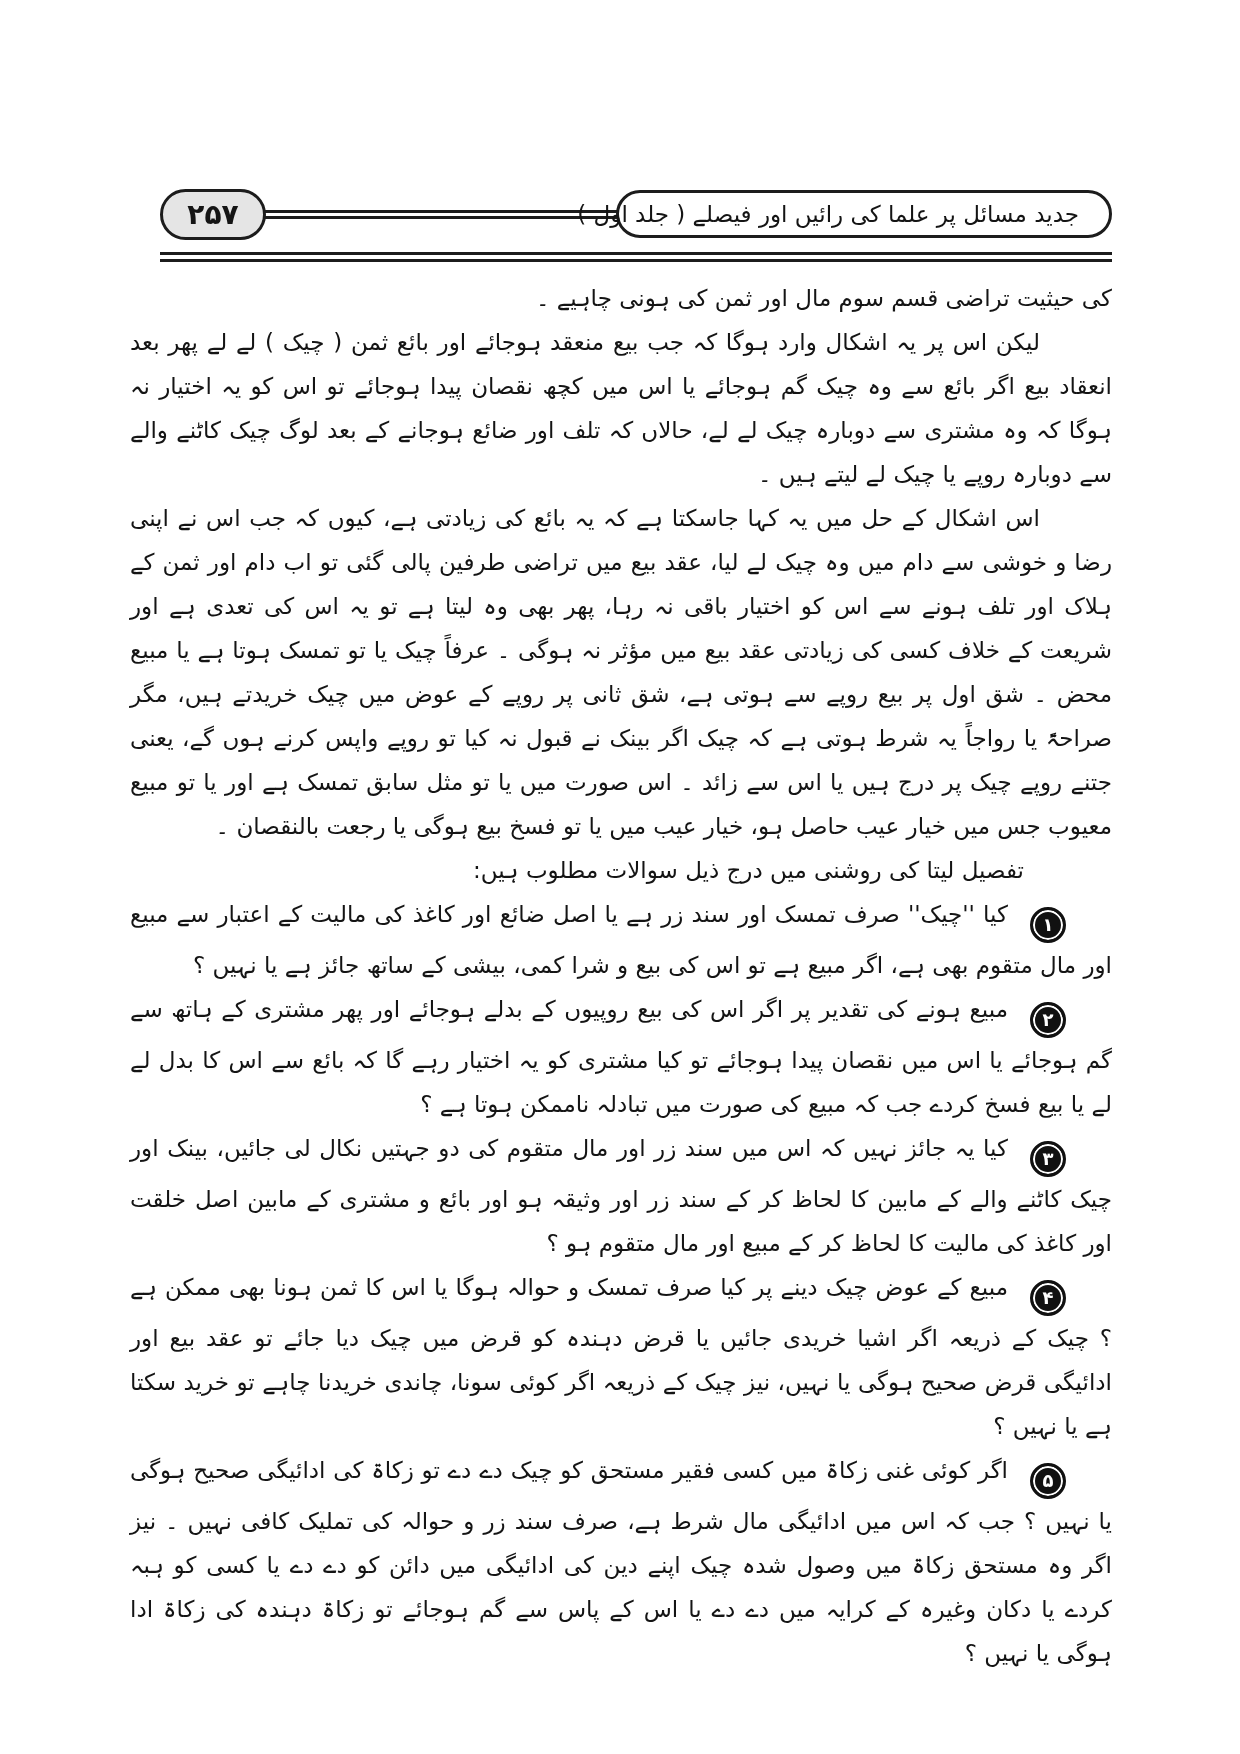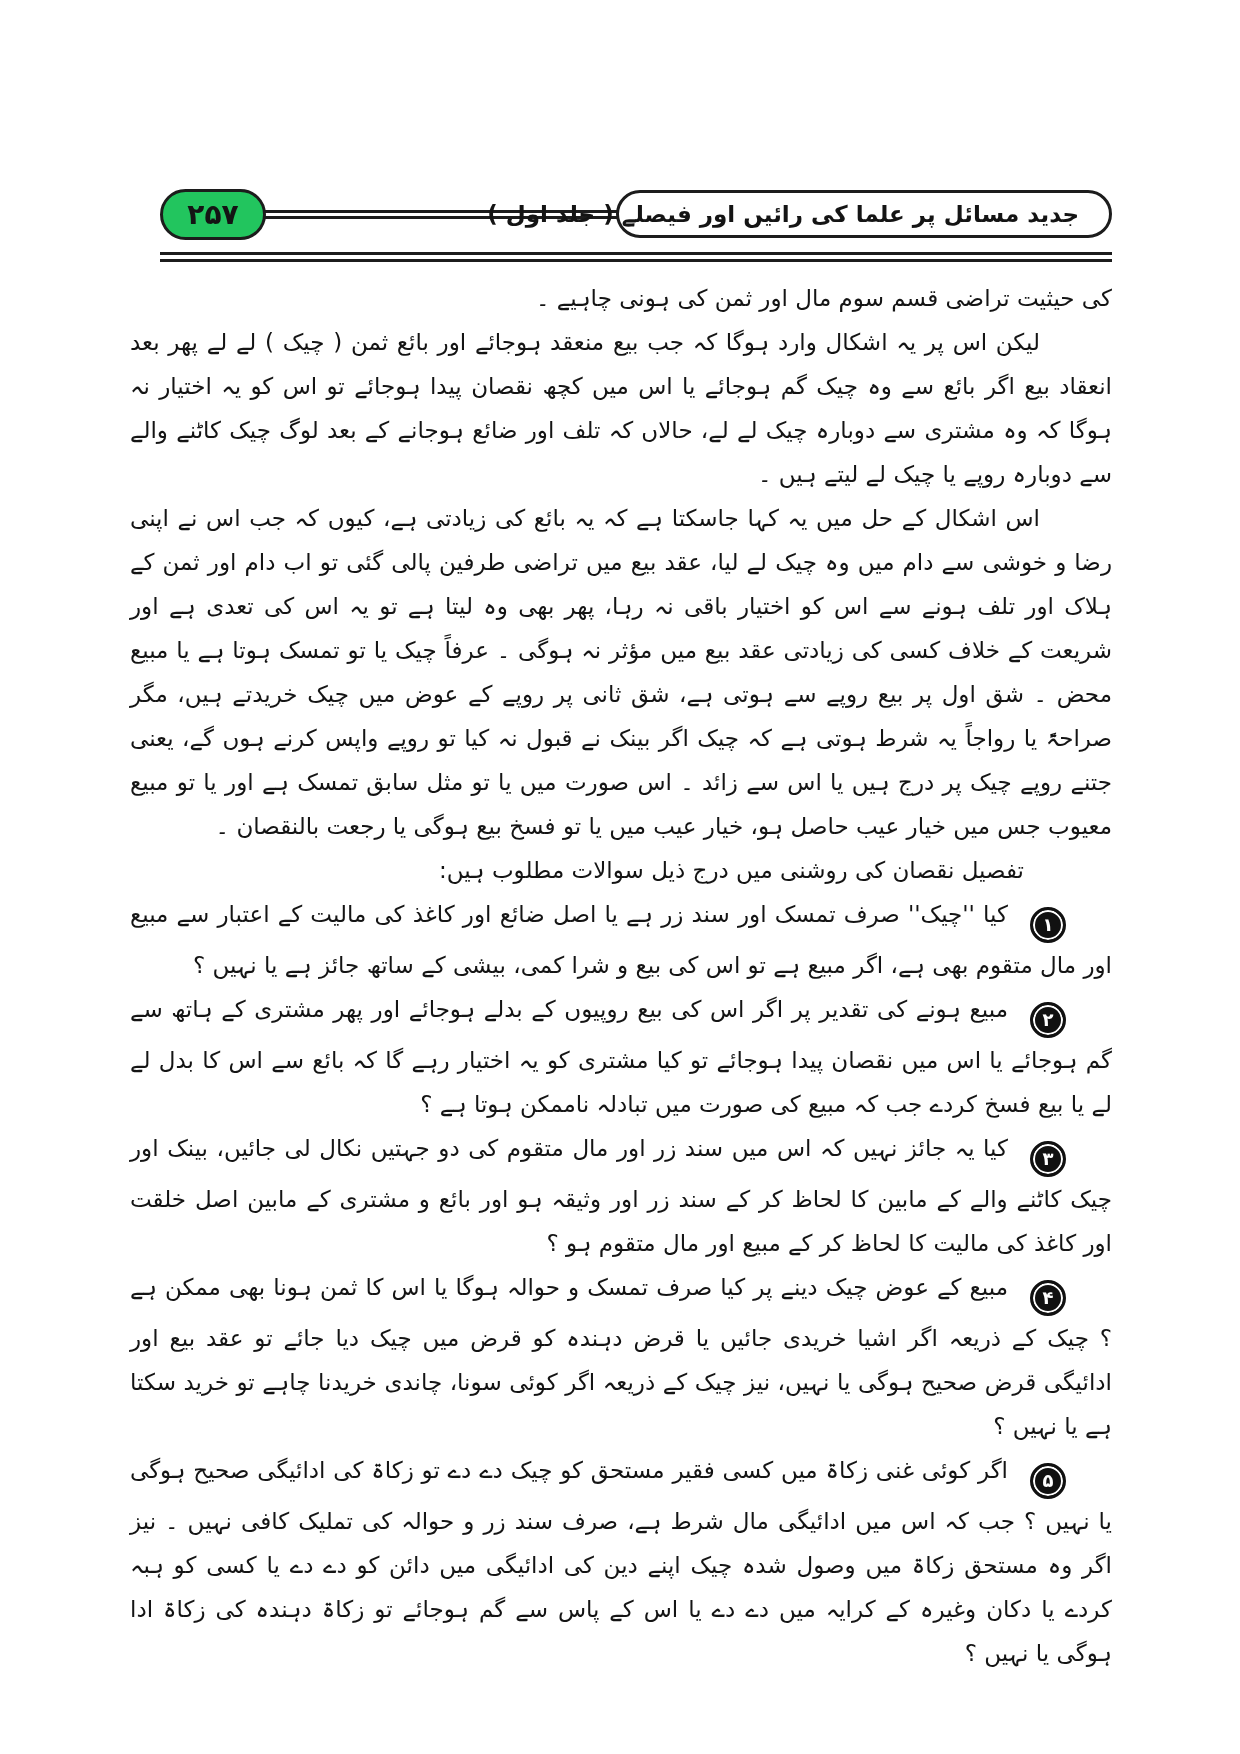--- a/index.html
+++ b/index.html
@@ -25,21 +25,21 @@
     direction: ltr;
     min-height: 58px;
   }
   .badge {
     margin-left: 65px;
     border: 3px solid #1c1c1c;
     border-radius: 40px;
     padding: 6px 18px;
     min-width: 64px;
     text-align: center;
-    background: #22c55e;
+    background: #e5e5e5;
     flex: 0 0 auto;
   }
   .badge span {
     font-size: 28px;
     font-weight: bold;
     letter-spacing: 2px;
     white-space: nowrap;
   }
   .connector {
     flex: 1 1 auto;
@@ -53,21 +53,21 @@
     direction: rtl;
     border: 3px solid #1c1c1c;
     border-radius: 44px;
     padding: 8px 30px;
     background: #fff;
     max-width: 430px;
     text-align: center;
   }
   .oval span {
     font-size: 23px;
-    font-weight: bold;
+    font-weight: normal;
     white-space: nowrap;
   }
   
   .double-rule {
     margin-top: 9px;
     margin-left: 65px;
     height: 4px;
     border-top: 3px solid #1c1c1c;
     border-bottom: 3px solid #1c1c1c;
   }
@@ -125,21 +125,21 @@
       <span>جدید مسائل پر علما کی رائیں اور فیصلے ( جلد اول )</span>
     </div>
   </header>
 
   <div class="double-rule"></div>
 
   <main class="body-text">
     <p class="para">کی حیثیت تراضی قسم سوم مال اور ثمن کی ہونی چاہیے ۔</p>
     <p class="para indent">لیکن اس پر یہ اشکال وارد ہوگا کہ جب بیع منعقد ہوجائے اور بائع ثمن ( چیک ) لے لے پھر بعد انعقاد بیع اگر بائع سے وہ چیک گم ہوجائے یا اس میں کچھ نقصان پیدا ہوجائے تو اس کو یہ اختیار نہ ہوگا کہ وہ مشتری سے دوبارہ چیک لے لے، حالاں کہ تلف اور ضائع ہوجانے کے بعد لوگ چیک کاٹنے والے سے دوبارہ روپے یا چیک لے لیتے ہیں ۔</p>
     <p class="para indent">اس اشکال کے حل میں یہ کہا جاسکتا ہے کہ یہ بائع کی زیادتی ہے، کیوں کہ جب اس نے اپنی رضا و خوشی سے دام میں وہ چیک لے لیا، عقد بیع میں تراضی طرفین پالی گئی تو اب دام اور ثمن کے ہلاک اور تلف ہونے سے اس کو اختیار باقی نہ رہا، پھر بھی وہ لیتا ہے تو یہ اس کی تعدی ہے اور شریعت کے خلاف کسی کی زیادتی عقد بیع میں مؤثر نہ ہوگی ۔ عرفاً چیک یا تو تمسک ہوتا ہے یا مبیع محض ۔ شق اول پر بیع روپے سے ہوتی ہے، شق ثانی پر روپے کے عوض میں چیک خریدتے ہیں، مگر صراحۃً یا رواجاً یہ شرط ہوتی ہے کہ چیک اگر بینک نے قبول نہ کیا تو روپے واپس کرنے ہوں گے، یعنی جتنے روپے چیک پر درج ہیں یا اس سے زائد ۔ اس صورت میں یا تو مثل سابق تمسک ہے اور یا تو مبیع معیوب جس میں خیار عیب حاصل ہو، خیار عیب میں یا تو فسخ بیع ہوگی یا رجعت بالنقصان ۔</p>
-    <p class="para intro">تفصیل نقصان کی روشنی میں درج ذیل سوالات مطلوب ہیں:</p>
+    <p class="para intro">تفصیل لیتا کی روشنی میں درج ذیل سوالات مطلوب ہیں:</p>
 
     <p class="question">
       <span class="qnum">۱</span><span>کیا ''چیک'' صرف تمسک اور سند زر ہے یا اصل ضائع اور کاغذ کی مالیت کے اعتبار سے مبیع اور مال متقوم بھی ہے، اگر مبیع ہے تو اس کی بیع و شرا کمی، بیشی کے ساتھ جائز ہے یا نہیں ؟</span>
     </p>
     <p class="question">
       <span class="qnum">۲</span><span>مبیع ہونے کی تقدیر پر اگر اس کی بیع روپیوں کے بدلے ہوجائے اور پھر مشتری کے ہاتھ سے گم ہوجائے یا اس میں نقصان پیدا ہوجائے تو کیا مشتری کو یہ اختیار رہے گا کہ بائع سے اس کا بدل لے لے یا بیع فسخ کردے جب کہ مبیع کی صورت میں تبادلہ ناممکن ہوتا ہے ؟</span>
     </p>
     <p class="question">
       <span class="qnum">۳</span><span>کیا یہ جائز نہیں کہ اس میں سند زر اور مال متقوم کی دو جہتیں نکال لی جائیں، بینک اور چیک کاٹنے والے کے مابین کا لحاظ کر کے سند زر اور وثیقہ ہو اور بائع و مشتری کے مابین اصل خلقت اور کاغذ کی مالیت کا لحاظ کر کے مبیع اور مال متقوم ہو ؟</span>
     </p>

